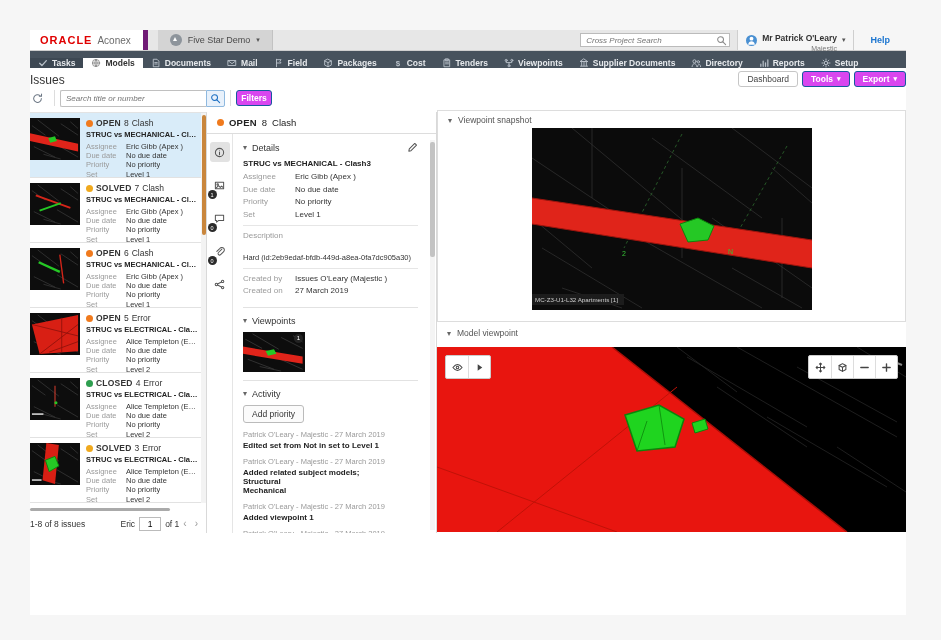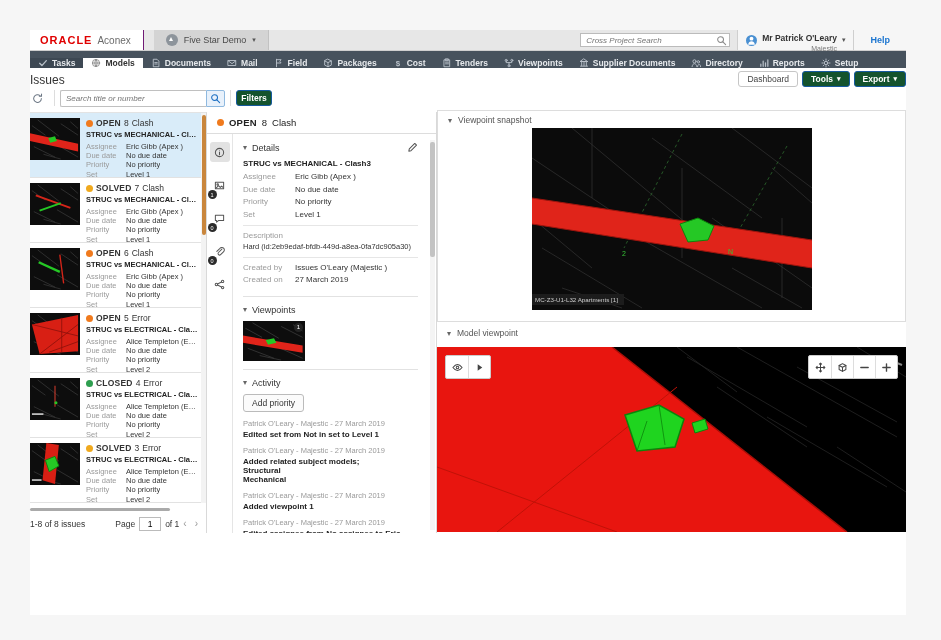--- a/index.html
+++ b/index.html
@@ -1,21 +1,21 @@
 <!DOCTYPE html>
 <html><head>
 <meta charset="utf-8">
 <style>
   * { box-sizing: border-box; margin:0; padding:0; }
   html,body { width:941px; height:640px; background:#f6f6f6; font-family:"Liberation Sans",sans-serif; overflow:hidden; }
   .app { position:absolute; left:30px; top:30px; width:876px; height:585px; background:#fff; }
 
   
   .topbar { position:absolute; left:0; top:0; width:100%; height:21px; background:#e7e7e7; border-bottom:1px solid #cfcfcf; display:flex; align-items:stretch; }
-  .logo-box { background:#fff; display:flex; align-items:center; gap:5px; padding:0 12px 0 10px; border-right:1px solid #701a75;}
+  .logo-box { background:#fff; display:flex; align-items:center; gap:5px; padding:0 12px 0 10px; border-right:5px solid #701a75;}
   .logo-oracle { color:#e00000; font-weight:bold; font-size:11px; letter-spacing:1px; }
   .logo-aconex { color:#6b6b6b; font-size:10px; }
   .proj-tab { background:#d4d4d4; border-right:1px solid #c2c2c2; display:flex; align-items:center; gap:6px; padding:0 12px; margin-left:10px; font-size:9px; color:#4a4a4a; cursor:pointer;}
   .proj-mark { width:12px; height:12px; border-radius:50%; background:#8d949b; position:relative; }
   .proj-mark:after { content:""; position:absolute; left:3.5px; top:3px; border-left:2.5px solid transparent; border-right:2.5px solid transparent; border-bottom:4.5px solid #fff; }
   .topbar-spacer { flex:1; }
   .xsearch-wrap { display:flex; align-items:center; margin-right:10px; }
   .xsearch { width:150px; height:14px; border:1px solid #bbb; background:#fff; font-style:italic; font-size:8px; color:#555; padding:0 16px 0 5px; outline:none; }
   .xsearch-icon { margin-left:-14px; color:#8a8a8a; width:10px; height:10px; display:inline-block; }
   .user-chip { background:#f6f6f6; border-left:1px solid #cfcfcf; display:flex; align-items:center; gap:5px; padding:0 8px; cursor:pointer; }
@@ -34,21 +34,21 @@
   .tab.tasks { background:#3d4853; }
   .tab.active { background:#fff; color:#333; }
   .tab.active .icn { color:#8a8a8a; }
 
   
   .row-title { position:absolute; top:41px; left:0; width:100%; height:17px; }
   .page-title { position:absolute; left:0; top:2px; font-size:12px; color:#333; }
   .hdr-buttons { position:absolute; right:0; top:0; display:flex; gap:4px; }
   .btn { height:16px; font-size:8.5px; border-radius:3px; display:flex; align-items:center; gap:4px; padding:0 8px; cursor:pointer; }
   .btn-light { background:#fff; border:1px solid #c6c6c6; color:#444; }
-  .btn-blue { background:#14532d; border:1px solid #15599e; color:#fff; font-weight:bold; }
+  .btn-blue { background:#d946ef; border:1px solid #15599e; color:#fff; font-weight:bold; }
   .btn .caret { color:inherit; }
 
   .row-toolbar { position:absolute; top:58px; left:0; height:20px; display:flex; align-items:center; }
   .refresh-btn { width:14px; height:14px; margin:0 6px 0 2px; color:#6b7684; cursor:pointer; }
   .vdiv { width:1px; height:16px; background:#ddd; margin:0 5px; }
   .search-wrap { display:flex; }
   .search-input { width:146px; height:17px; border:1px solid #c0c0c0; border-right:none; border-radius:2px 0 0 2px; font-size:8px; font-style:italic; color:#666; padding:0 5px; outline:none; }
   .search-btn { width:19px; height:17px; background:#e8f1fb; border:1px solid #8fb9df; border-radius:0 2px 2px 0; color:#1b6ec2; display:flex; align-items:center; justify-content:center; cursor:pointer; }
   .filters-btn { width:36px; justify-content:center; }
 
@@ -536,21 +536,21 @@
             </div>
           </span>
         </div>
       </div>
     <div class="vscroll">
         <div class="thumb-bar"></div>
       </div>
     <div class="hscroll"></div>
     <div class="pagination">
       <span class="pag-summary">1-8 of 8 issues</span>
-      <span>Page</span>
+      <span>Eric</span>
       <input class="page-box" value="1" style="">
       <span>of 1</span>
       <span class="pag-nav">‹</span>
       <span class="pag-nav">›</span>
     </div>
   </div>
 
   <div class="col-detail">
     <div class="detail-header">
       <span class="dot" id="detail-status-dot" style="background: rgb(240, 122, 29);"></span>
@@ -633,21 +633,21 @@
             <div class="d-row">
               <span class="d-lab">Priority</span>
               <span class="d-val">No priority</span>
             </div>
             <div class="d-row">
               <span class="d-lab">Set</span>
               <span class="d-val">Level 1</span>
             </div>
           </div>
         <div class="d-divider"></div>
-        <div class="d-lab" style="margin-bottom:2px">Description</div>
+        <div class="d-lab" style="margin-bottom:13px">Description</div>
         <div class="d-val" style="font-size:7.5px">Hard (id:2eb9edaf-bfdb-449d-a8ea-0fa7dc905a30)</div>
         <div class="d-divider"></div>
         <div class="d-row">
             <span class="d-lab">Created by</span>
             <span class="d-val">Issues O'Leary (Majestic )</span>
           </div>
         <div class="d-row">
             <span class="d-lab">Created on</span>
             <span class="d-val">27 March 2019</span>
           </div>

